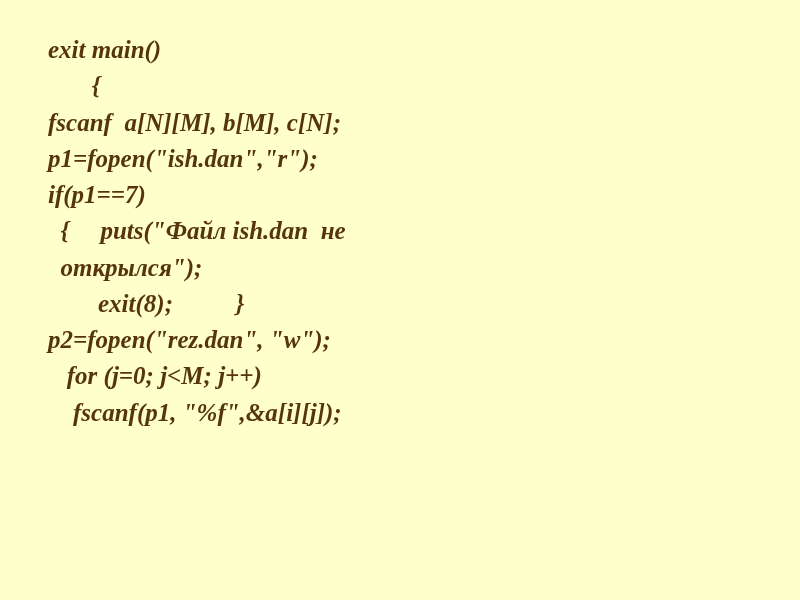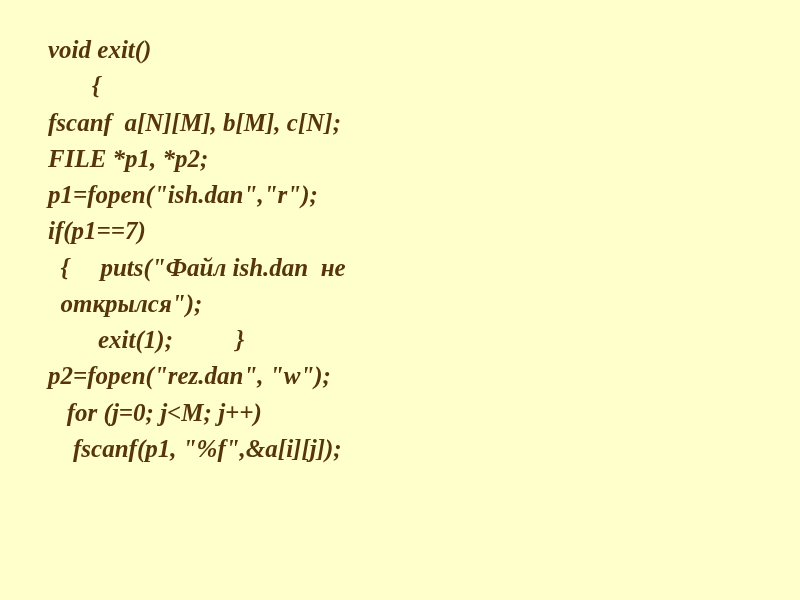--- a/index.html
+++ b/index.html
@@ -21,25 +21,24 @@
       overflow: hidden;
     }
     .code-line {
       white-space: pre;
     }
   </style>
 </head>
 <body>
 
 <div class="code-block">
-  <div class="code-line">void exit()</div>
+  <div class="code-line">exit main()</div>
   <div class="code-line">       {</div>
   <div class="code-line">fscanf  a[N][M], b[M], c[N];</div>
-  <div class="code-line">FILE *p1, *p2;</div>
   <div class="code-line">p1=fopen("ish.dan","r");</div>
   <div class="code-line">if(p1==7)</div>
   <div class="code-line">  {     puts("Файл ish.dan  не</div>
   <div class="code-line">  открылся");</div>
-  <div class="code-line">        exit(1);          }</div>
+  <div class="code-line">        exit(8);          }</div>
   <div class="code-line">p2=fopen("rez.dan", "w");</div>
   <div class="code-line">   for (j=0; j&lt;M; j++)</div>
   <div class="code-line">    fscanf(p1, "%f",&amp;a[i][j]);</div>
 </div>
 
 </body></html>

